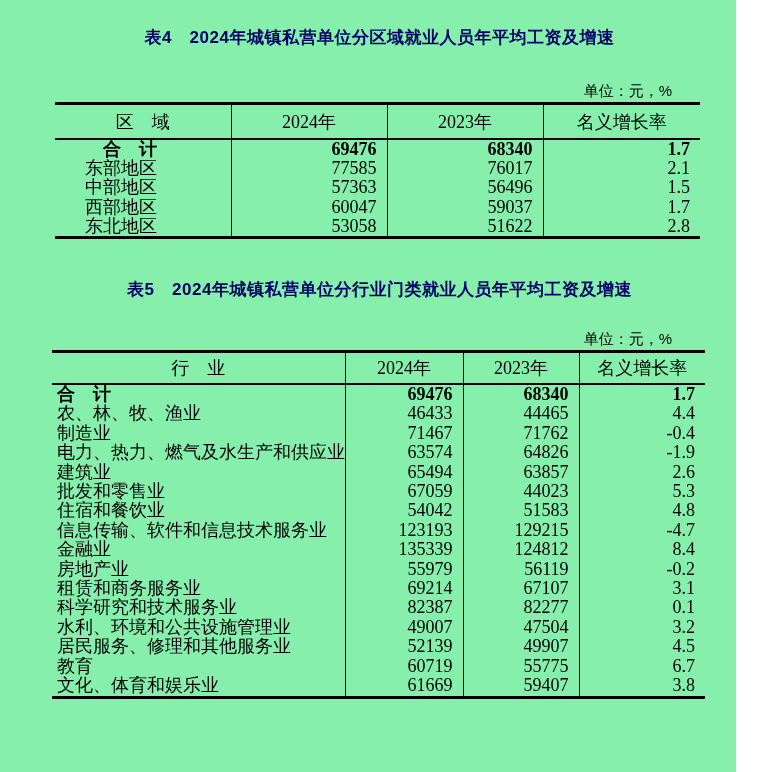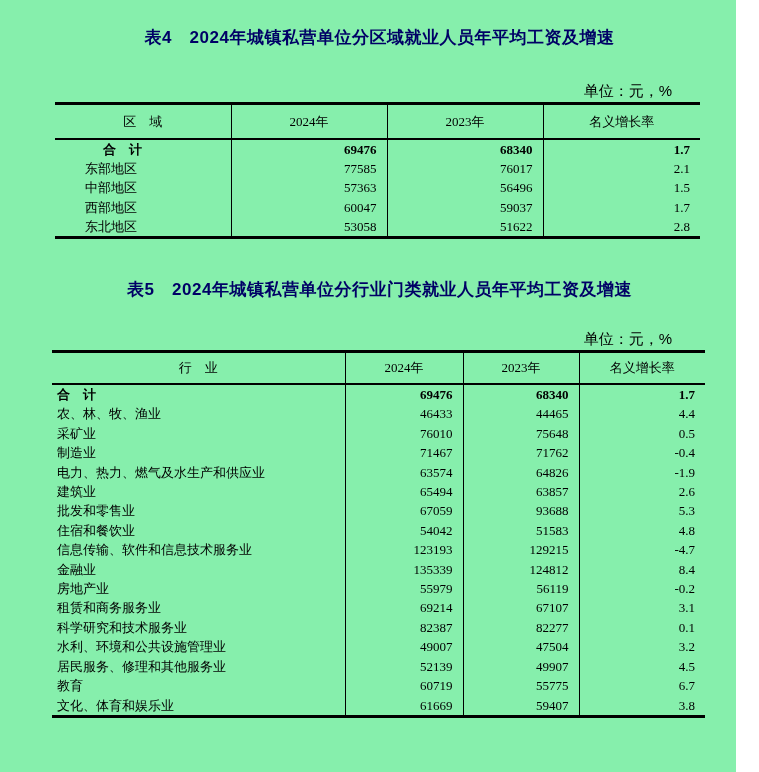--- a/index.html
+++ b/index.html
@@ -28,21 +28,21 @@
   }
   #unit-t4{top:82px;}
   #unit-t5{top:330px;}
 
   table.stat-table{
     position:absolute;
     border-collapse:collapse;
     table-layout:fixed;
     border-top:3px solid #000;
     border-bottom:3px solid #000;
-    font-size:13px;
+    font-size:18px;
   }
   #table4{top:102px;left:55px;width:645px;}
   #table5{top:350px;left:52px;width:653px;}
 
   .stat-table thead th{
     font-weight:normal;
     text-align:center;
     vertical-align:middle;
     border-bottom:2px solid #000;
     padding:0;
@@ -156,47 +156,41 @@
           <td class="num">68340</td>
           <td class="num">1.7</td>
         </tr>
         <tr>
           <td class="label">农、林、牧、渔业</td>
           <td class="num">46433</td>
           <td class="num">44465</td>
           <td class="num">4.4</td>
         </tr>
         <tr>
-          <td class="label">采矿业</td>
-          <td class="num">76010</td>
-          <td class="num">75648</td>
-          <td class="num">0.5</td>
-        </tr>
-        <tr>
           <td class="label">制造业</td>
           <td class="num">71467</td>
           <td class="num">71762</td>
           <td class="num">-0.4</td>
         </tr>
         <tr>
           <td class="label">电力、热力、燃气及水生产和供应业</td>
           <td class="num">63574</td>
           <td class="num">64826</td>
           <td class="num">-1.9</td>
         </tr>
         <tr>
           <td class="label">建筑业</td>
           <td class="num">65494</td>
           <td class="num">63857</td>
           <td class="num">2.6</td>
         </tr>
         <tr>
           <td class="label">批发和零售业</td>
           <td class="num">67059</td>
-          <td class="num">93688</td>
+          <td class="num">44023</td>
           <td class="num">5.3</td>
         </tr>
         <tr>
           <td class="label">住宿和餐饮业</td>
           <td class="num">54042</td>
           <td class="num">51583</td>
           <td class="num">4.8</td>
         </tr>
         <tr>
           <td class="label">信息传输、软件和信息技术服务业</td>

